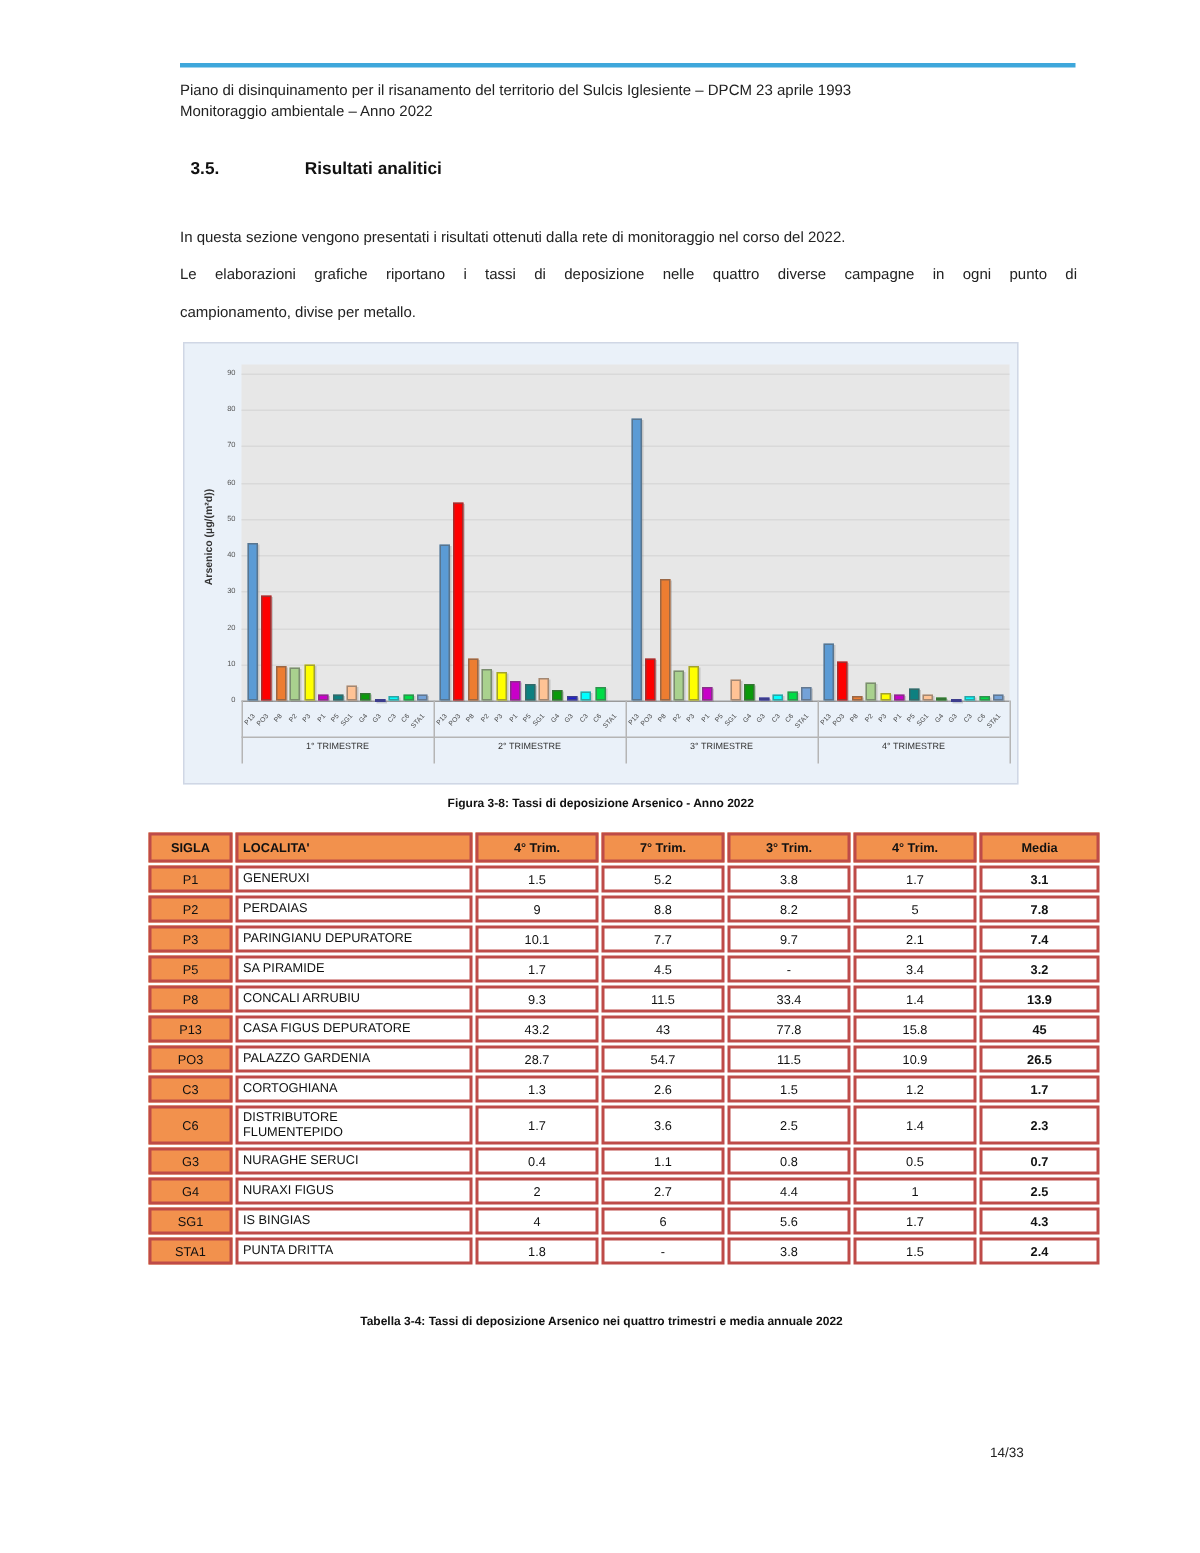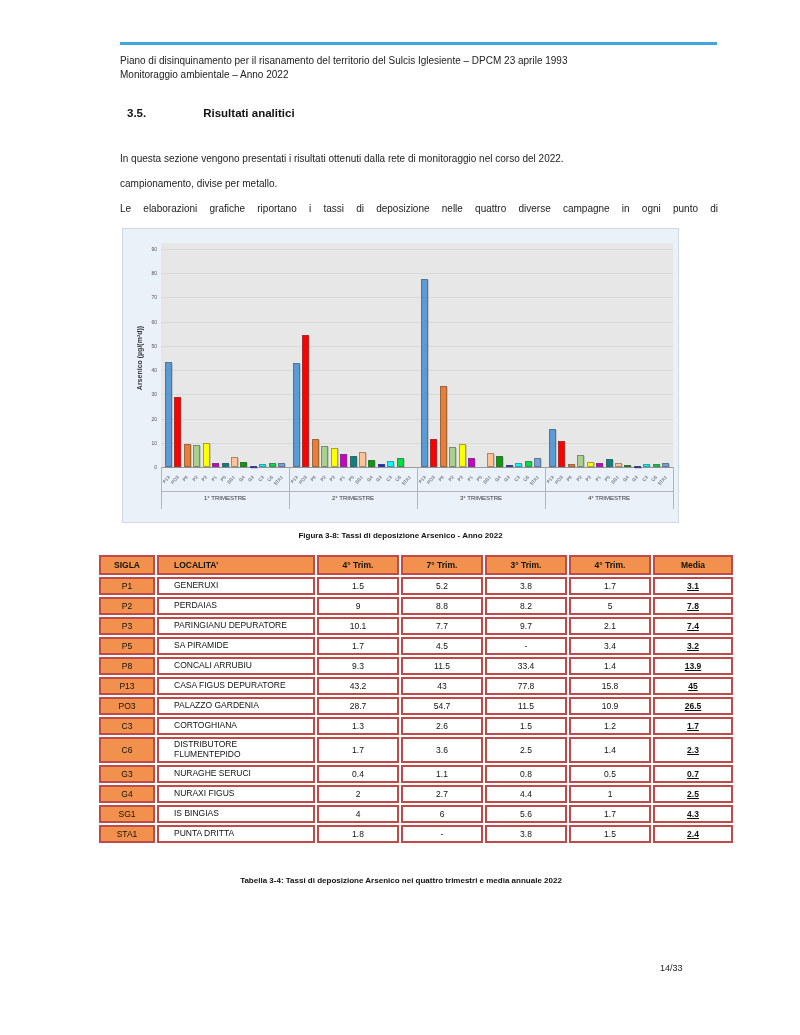--- a/index.html
+++ b/index.html
@@ -40,23 +40,23 @@
                font-size:8px;font-weight:bold;color:#111;}
 
   
   .data-table{position:absolute;left:97px;top:553px;border-collapse:separate;border-spacing:2px;
               table-layout:fixed;width:622px;font-size:8.5px;}
   .data-table th,.data-table td{border:2px solid #BE4B48;padding:1px 3px;text-align:center;
               background:#fff;color:#111;box-sizing:border-box;}
   .data-table th{background:#F2914D;font-weight:bold;height:20px;}
   .data-table td{height:18px;}
   .data-table td.sigla{background:#F2914D;}
-  .data-table th.loc-h,.data-table td.localita{text-align:left;padding-left:15px;}
+  .data-table th.loc-h,.data-table td.localita{text-align:left;padding-left:3px;}
   .data-table td.localita{white-space:pre-line;line-height:1.15;}
-  .data-table td.media{font-weight:bold;text-decoration:underline;}
+  .data-table td.media{font-weight:bold;}
 
   .tab-caption{position:absolute;left:102px;top:876px;width:598px;text-align:center;
                font-size:8px;font-weight:bold;color:#111;}
 
   
   .doc-footer-left{position:absolute;left:120px;top:961px;font-size:9.5px;color:#222;}
   .doc-footer-right{position:absolute;left:660px;top:963px;font-size:9px;color:#222;}
 </style>
 </head>
 <body>
@@ -69,22 +69,22 @@
   </div>
   <div class="header-rule"></div>
 
   <div class="section-heading">
     <span class="num">3.5.</span>
     <span>Risultati analitici</span>
   </div>
 
   <div class="body-text">
     <div class="line">In questa sezione vengono presentati i risultati ottenuti dalla rete di monitoraggio nel corso del 2022.</div>
+    <div class="line just">Le elaborazioni grafiche riportano i tassi di deposizione nelle quattro diverse campagne in ogni punto di</div>
     <div class="line">campionamento, divise per metallo.</div>
-    <div class="line just">Le elaborazioni grafiche riportano i tassi di deposizione nelle quattro diverse campagne in ogni punto di</div>
   </div>
 
   <div class="chart-box" id="chart">
     <div class="plot-bg"></div>
     <div class="ytitle">Arsenico (µg/(m²d))</div>
   <div class="ytick" style="left: 18px; top: 235px;">0</div>
       <div class="gridline" style="top: 213.778px;"></div>
       <div class="ytick" style="left: 18px; top: 210.778px;">10</div>
       <div class="gridline" style="top: 189.556px;"></div>
       <div class="ytick" style="left: 18px; top: 186.556px;">20</div>

